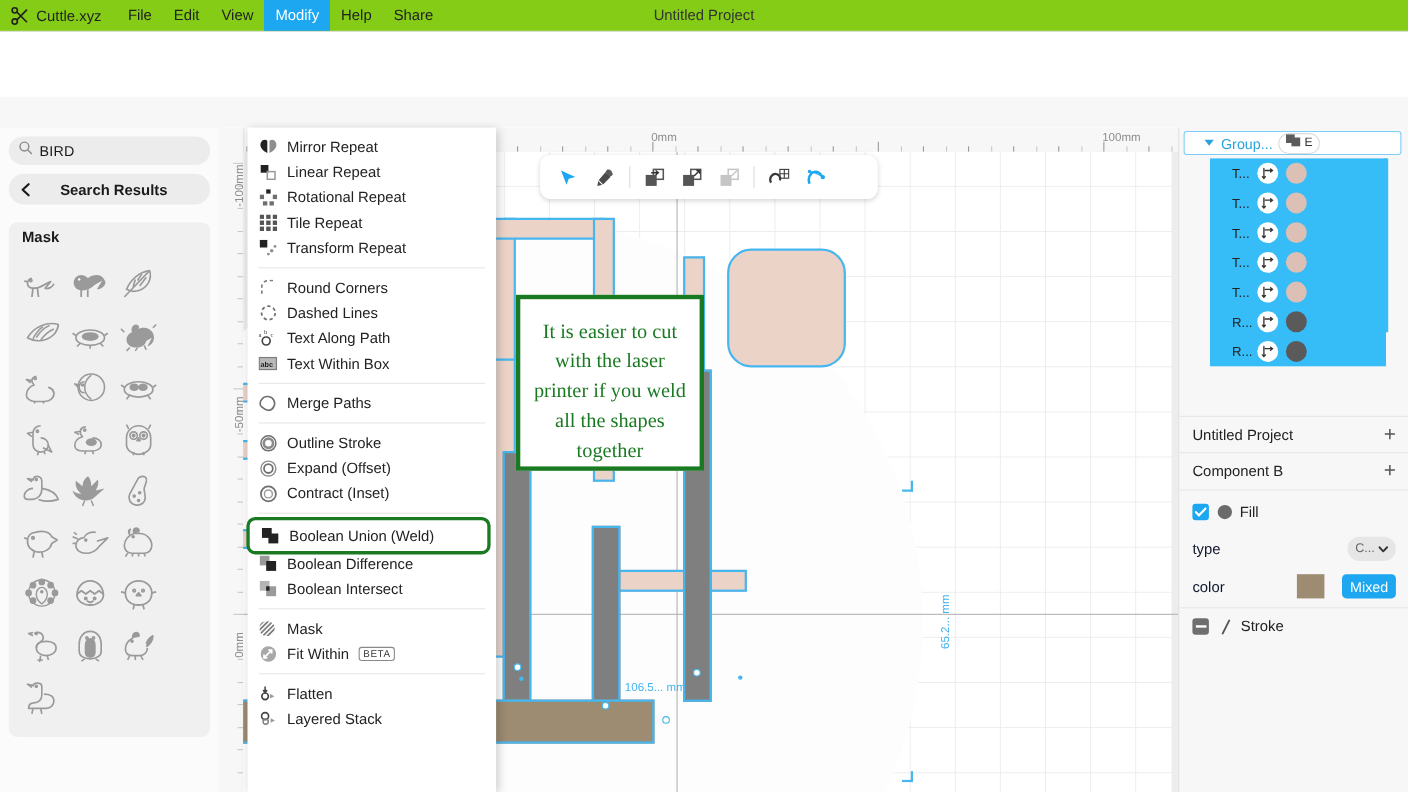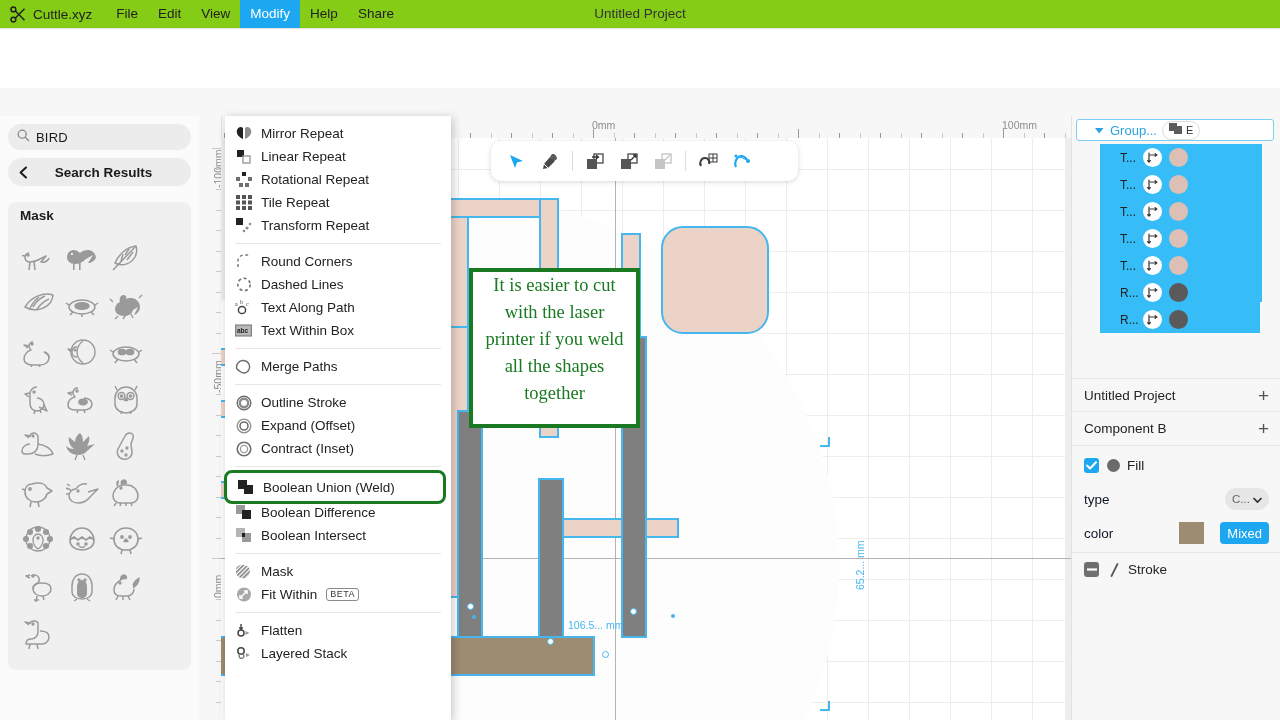--- a/index.html
+++ b/index.html
@@ -81,21 +81,21 @@
   .drow{height:23px;display:flex;align-items:center;padding-left:10px;gap:9px;position:relative;}
   .drow .dlabel{font-size:13.5px;color:#222;white-space:nowrap;}
   .dsep{height:1px;background:#e6e6e6;margin:6px 10px 6px 10px;}
   .dicon{width:17px;height:17px;display:flex;align-items:center;justify-content:center;flex:0 0 17px;}
   .highlighted{outline:3px solid #1a7a22;border-radius:5px;margin:0 8px 0 2px;height:28px;}
   .beta{border:1px solid #8a8a8a;border-radius:3px;font-size:9px;padding:1px 3px;color:#3a3a3a;
         letter-spacing:.5px;line-height:1;}
 
   
   .callout{position:absolute;left:469px;top:180px;width:171px;height:160px;background:#fff;
-           border:4px solid #1a7a22;box-sizing:border-box;z-index:40;display:flex;align-items:flex-start;
+           border:4px solid #1a7a22;box-sizing:border-box;z-index:40;display:flex;align-items:flex-end;
            justify-content:center;}
   .callout .ctext{font-family:"Liberation Serif",serif;font-size:18.5px;line-height:27px;color:#1a7a22;
                   text-align:center;padding:0 6px;}
 
   
   .rightbar{position:absolute;left:1071px;top:28px;width:209px;height:604px;background:#f7f7f7;
             border-left:1px solid #e2e2e2;}
   .grouphdr{position:absolute;left:4px;top:3px;width:198px;height:22px;background:#fff;
             border:1px solid #7dcef7;border-radius:3px;display:flex;align-items:center;gap:5px;padding-left:17px;
             box-sizing:border-box;}

